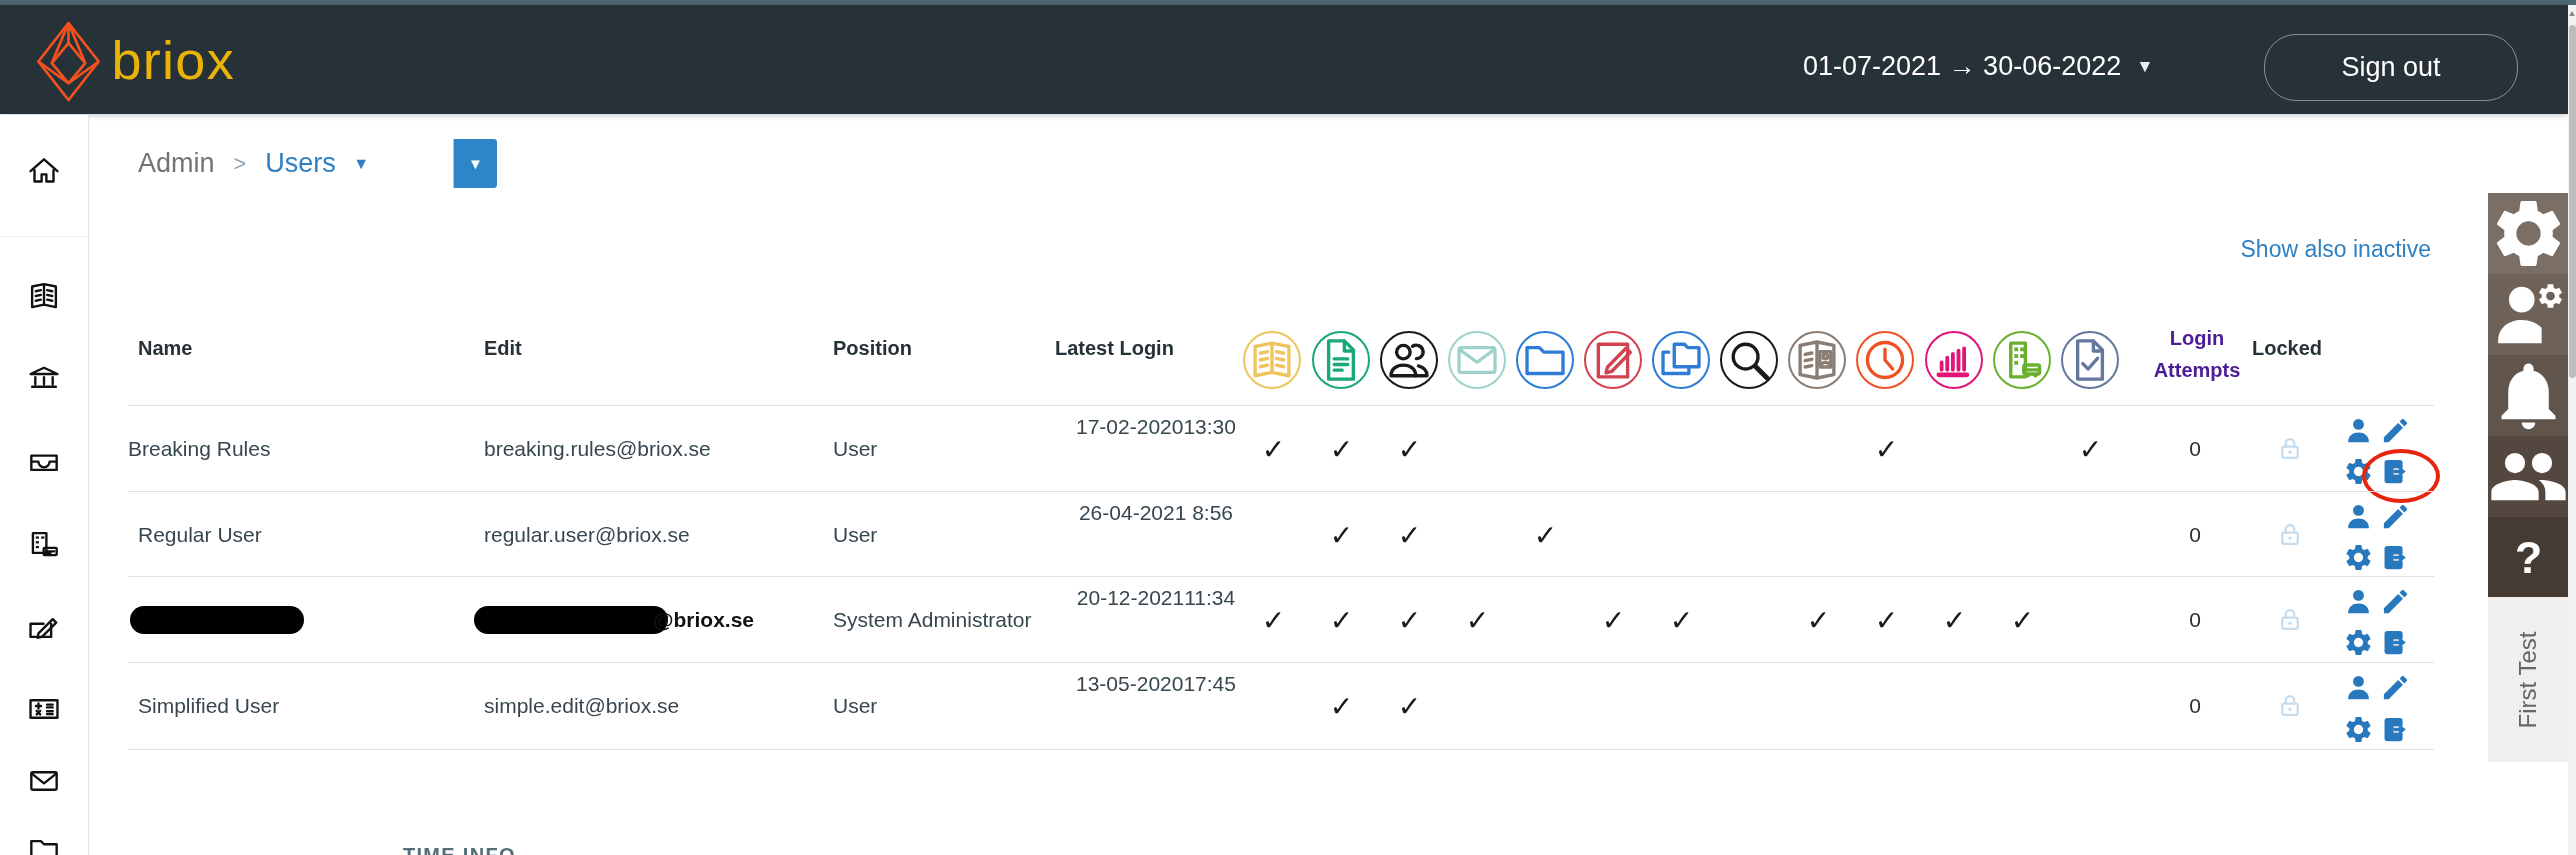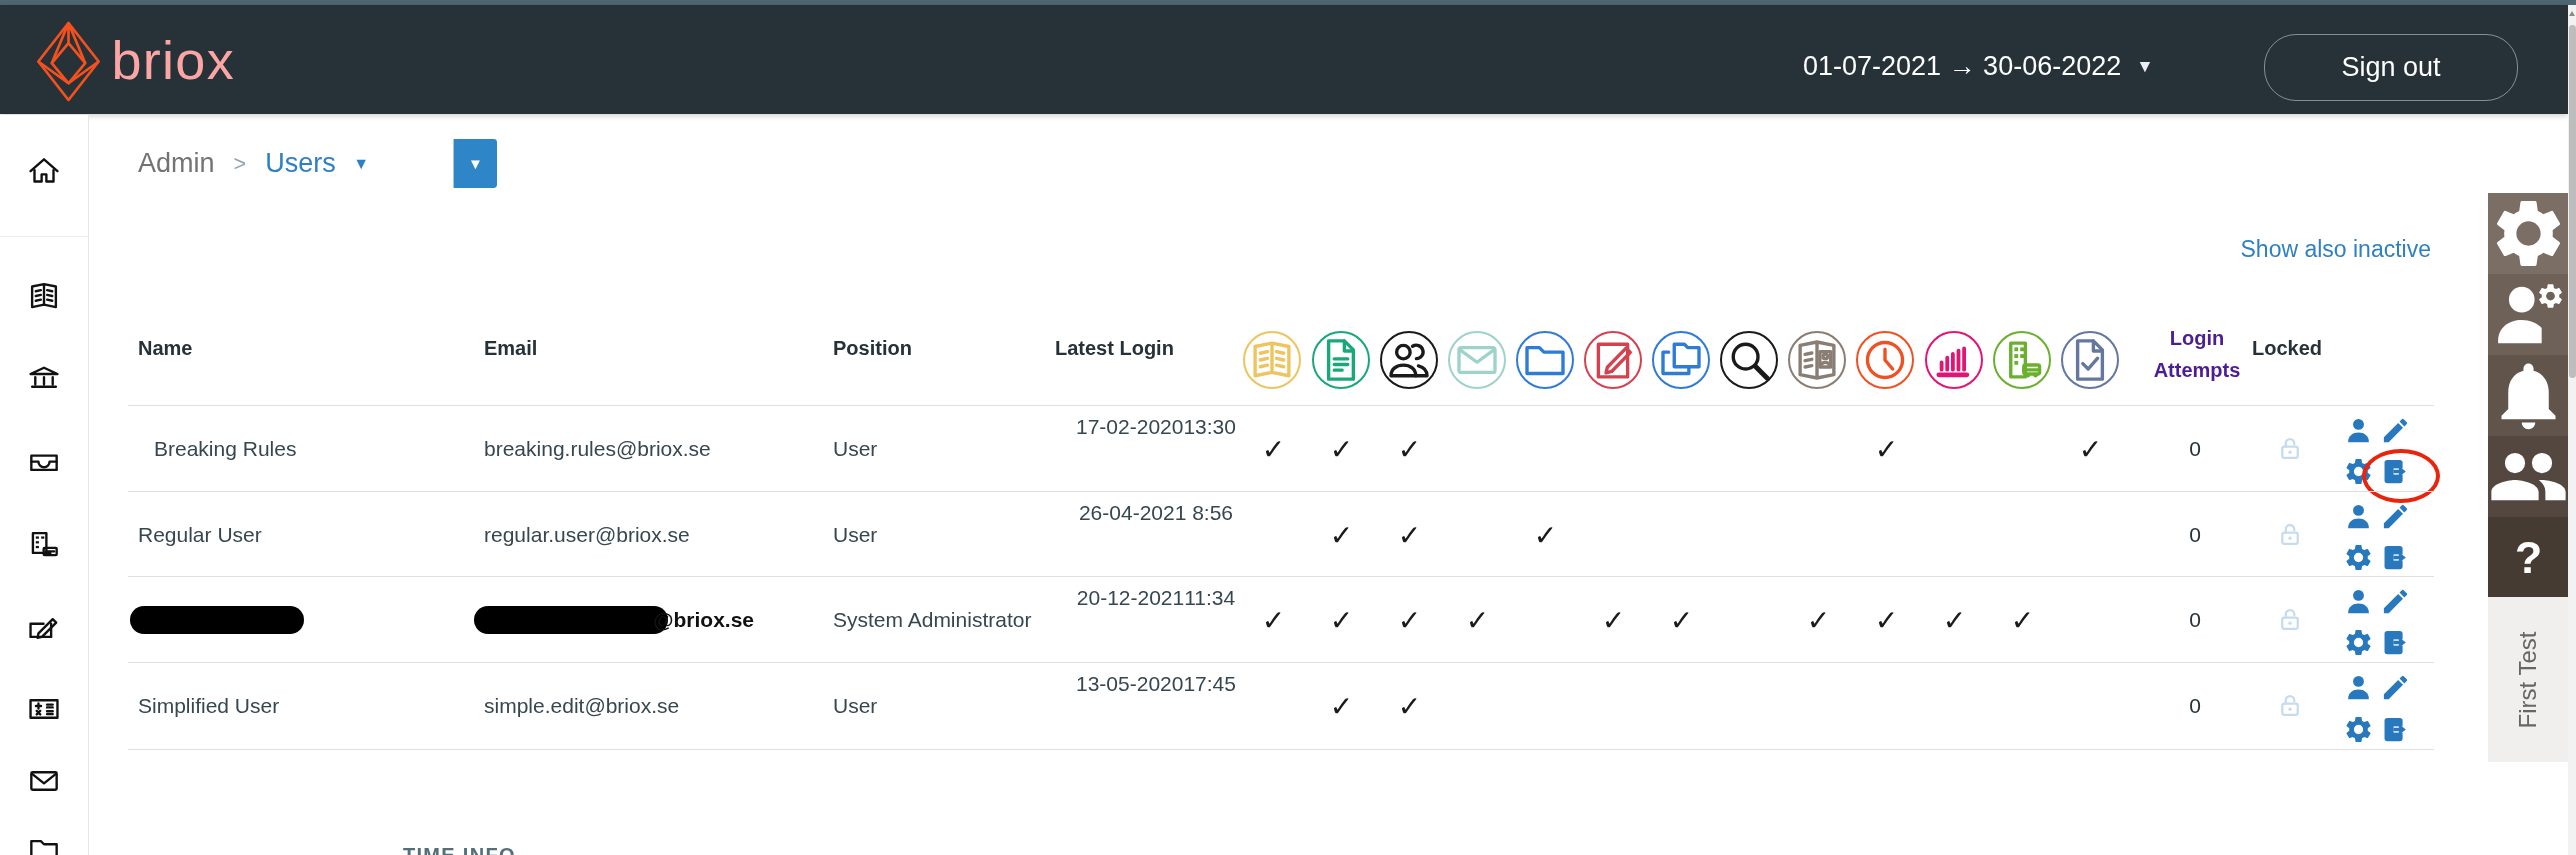--- a/index.html
+++ b/index.html
@@ -3,21 +3,21 @@
 <meta charset="utf-8">
 <style>
   html,body{margin:0;padding:0;width:2576px;height:855px;overflow:hidden;background:#fff;
     font-family:"Liberation Sans",sans-serif;color:#37474f;}
   
   #top-strip{position:absolute;left:0;top:0;width:2576px;height:5.4px;background:var(--strip,#4e6672);}
   #appbar{position:absolute;left:0;top:5.4px;width:2568px;height:109px;background:var(--appbar,#263238);
     box-shadow:0 2px 5.4px rgba(0,0,0,.18);}
   #logo{position:absolute;left:35px;top:12px;width:270px;height:89px;display:flex;align-items:center;}
   #logo svg{width:67px;height:85px;}
-  #logo-text{color:#fca5a5;font-size:54px;font-weight:400;letter-spacing:1.3px;margin-left:9.4px;margin-top:-4px;}
+  #logo-text{color:#eab308;font-size:54px;font-weight:400;letter-spacing:1.3px;margin-left:9.4px;margin-top:-4px;}
   #period{position:absolute;left:1803px;top:29px;height:65px;display:flex;align-items:center;color:#fff;
     font-size:27px;cursor:pointer;}
   #period .caret{font-size:17.5px;margin-left:15px;color:#eceff1;}
   #signout{position:absolute;left:2264px;top:29px;width:252px;height:65px;border:1.3px solid rgba(255,255,255,.45);
     border-radius:32px;color:#fff;font-size:27px;display:flex;align-items:center;justify-content:center;
     background:transparent;cursor:pointer;}
   
   #left-sidebar{position:absolute;left:0;top:115px;width:88px;height:740px;background:#fff;
     border-right:1.3px solid #e6e6e6;}
   .ls-item{position:absolute;left:0;width:88px;height:38px;display:flex;align-items:center;justify-content:center;color:#111;}
@@ -192,21 +192,21 @@
   <span id="bc-caret">▼</span>
 </div>
 
 <div id="add-user">
   <div class="arrow">▼</div>
 </div>
 
 <div id="show-inactive">Show also inactive</div>
 
 <div class="th" style="left:138px">Name</div>
-<div class="th" style="left:484px">Email</div>
+<div class="th" style="left:484px">Edit</div>
 <div class="th" style="left:833px">Position</div>
 <div class="th" style="left:1055px">Latest Login</div>
 <div id="th-attempts">Login Attempts</div>
 <div id="th-locked">Locked</div>
 
 <div id="perm-circles">
     <div class="perm-circle" style="left: 1243px; border-color: rgb(238, 196, 95); color: rgb(238, 196, 95);">
       <span class="oicon">
         <svg viewBox="0 0 24 24">
           <path d="M12 4.5 4.5 6v13L12 17.5 19.5 19V6L12 4.5zM12 4.5v13"></path>
@@ -318,21 +318,21 @@
           <path d="M6.5 3.5h7l4 4v13h-11z"></path>
           <path d="M13.5 3.5V8h4"></path>
           <path d="M8.8 13.6l2.4 2.4 4.2-4.8"></path>
         </svg>
       </span>
     </div>
   </div>
 <div id="rows">
     <div class="row" style="top: 406px; height: 86px;">
       <div class="tline"></div>
-      <div class="cell" style="left: 154px; text-align: center;">Breaking Rules</div>
+      <div class="cell" style="left: 128px; text-align: center;">Breaking Rules</div>
       <div class="cell" style="left: 484px;">breaking.rules@briox.se</div>
       <div class="cell" style="left: 833px;">User</div>
       <div class="cell latest" style="left: 1055px; width: 202px;">
         <div>17-02-2020</div>
         <div>13:30</div>
       </div>
       <span class="check" style="left: 1260px;">✓</span>
       <span class="check" style="left: 1328px;">✓</span>
       <span class="check" style="left: 1396px;">✓</span>
       <span class="check" style="left: 1873px;">✓</span>

